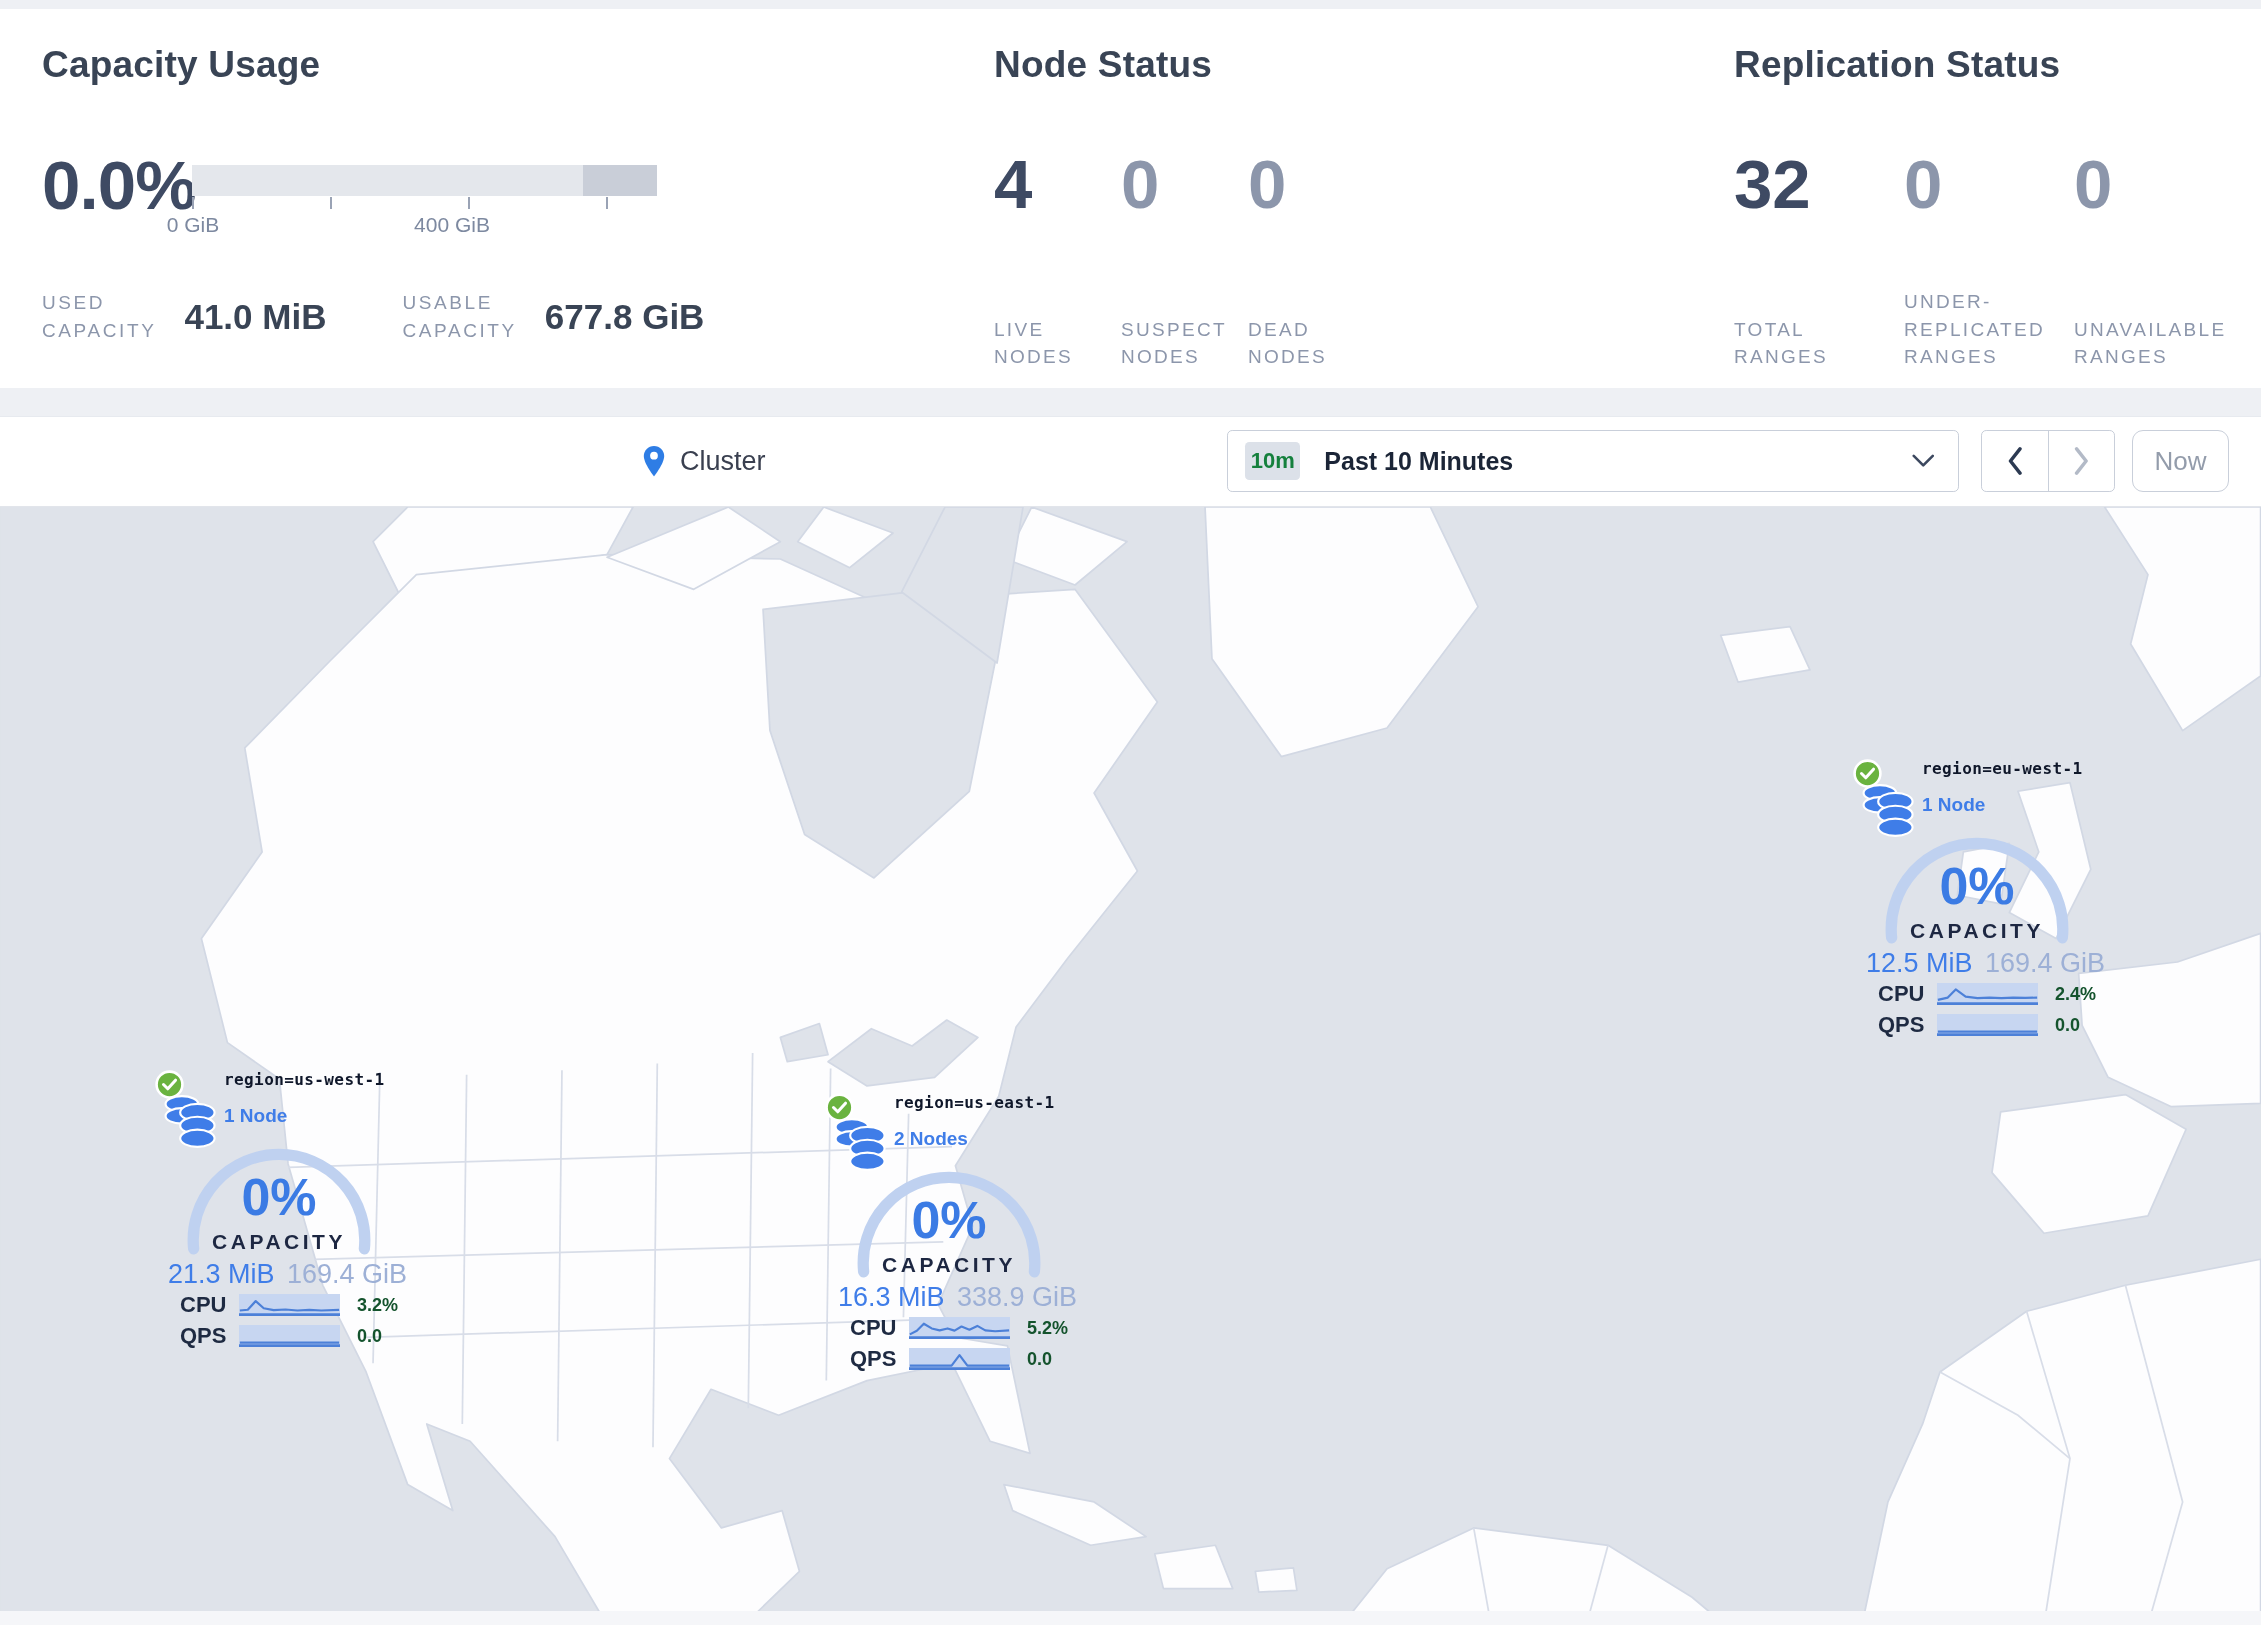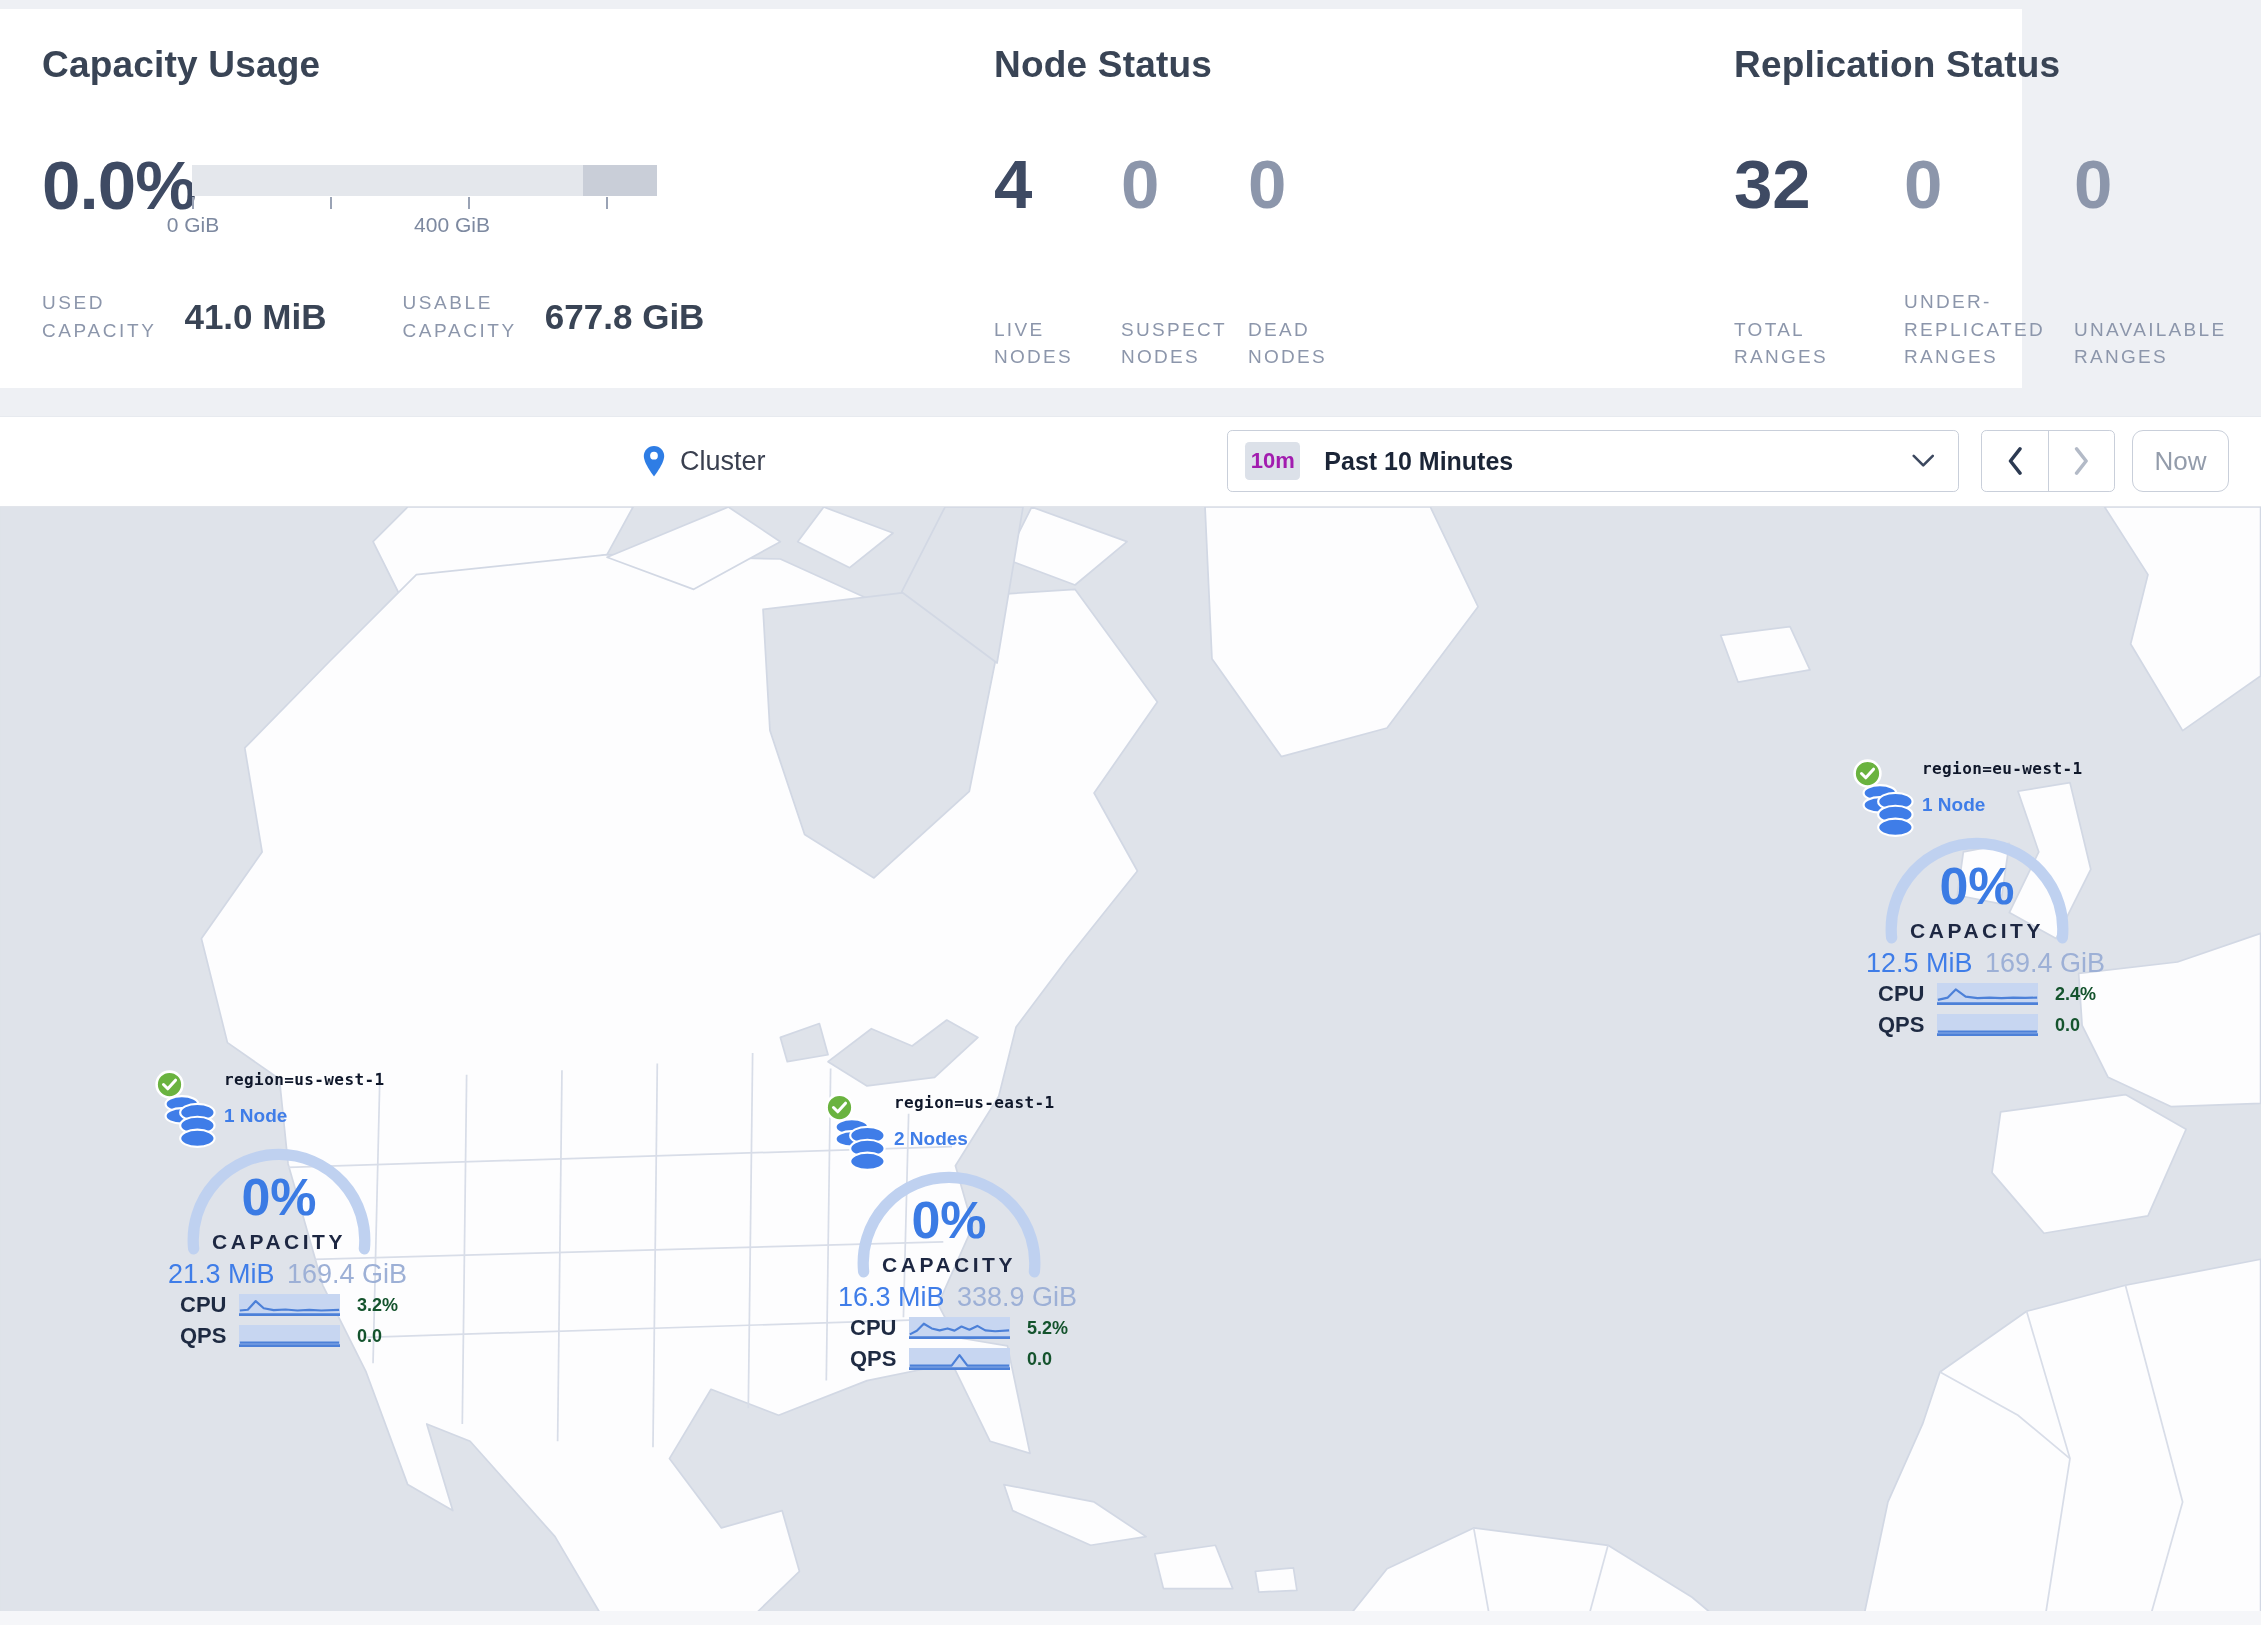--- a/index.html
+++ b/index.html
@@ -1,20 +1,20 @@
 <!DOCTYPE html>
 <html style="font-size:14px"><head>
 <meta charset="utf-8">
 <style>
   * { margin:0; padding:0; box-sizing:border-box; }
   html,body { width:2261px; height:1626px; overflow:hidden; }
   body { background:#eef0f4; font-family:"Liberation Sans", sans-serif; position:relative; }
 
   
-  .stats-bar { position:absolute; left:0; top:8.7px; width:2022px; height:379px; background:#ffffff; }
+  .stats-bar { position:absolute; left:0; top:8.7px; width:2261px; height:379px; background:#ffffff; }
   .sec { position:absolute; top:35px; }
   .sec h2 { font-size:37px; font-weight:600; color:#394455; letter-spacing:0.2px; }
   .sec-capacity { left:42px; width:910px; }
   .sec-nodes { left:994px; width:624px; }
   .sec-repl { left:1706px; width:538px;margin-left:28px; }
 
   .cap-row { position:absolute; left:0; top:102px; width:867px; height:113px; }
   .cap-pct { position:absolute; left:0; top:0; font-size:69px; font-weight:700; color:#3e4a63; letter-spacing:-0.9px; }
   .cap-bar-wrap { position:absolute; left:150px; top:19px; width:465px; }
   .cap-bar-track { position:relative; width:465px; height:31px; background:#e4e7ec; }
@@ -46,21 +46,21 @@
   .view-select { position:absolute; left:42px; top:0; height:100%; display:flex; align-items:center; cursor:pointer; }
   .view-select-label { font-size:27px; color:#2f7ae0; font-weight:500; }
   .tri-down { width:0; height:0; border-left:9.5px solid transparent; border-right:9.5px solid transparent;
               border-top:12px solid #2f7ae0; margin-left:33px; margin-top:3.5px; }
   .breadcrumb { position:absolute; left:642px; top:0; height:100%; display:flex; align-items:center; }
   .breadcrumb-label { font-size:27px; color:#3a4050; margin-left:14px; }
 
   .time-box { position:absolute; left:1227px; top:13px; width:732px; height:62px; border:1.7px solid #c9cfda;
               border-radius:5.2px; background:#fff; display:flex; align-items:center; cursor:pointer; }
   .time-badge { margin-left:17.3px; width:55px; height:38px; background:#dce1e9; border-radius:4.3px;
-                display:flex; align-items:center; justify-content:center; font-size:22px; font-weight:700; color:#a21caf; }
+                display:flex; align-items:center; justify-content:center; font-size:22px; font-weight:700; color:#15803d; }
   .time-label { margin-left:24px; font-size:25px; font-weight:600; color:#1b2537; }
   .time-chevron { position:absolute; right:24px; top:22.5px; }
 
   .arrow-group { position:absolute; left:1981px; top:13px; width:134px; height:62px; border:1.7px solid #c9cfda;
                  border-radius:5.2px; background:#fff; display:flex; }
   .arrow-cell { width:50%; display:flex; align-items:center; justify-content:center; cursor:pointer; }
   .arrow-cell + .arrow-cell { border-left:1.7px solid #c9cfda; }
   .now-btn { position:absolute; left:2132px; top:13px; width:97px; height:62px; border:1.7px solid #c9cfda;
              border-radius:11px; background:#fff; font-size:26px; color:#939cab; font-family:inherit; cursor:pointer; }
 

